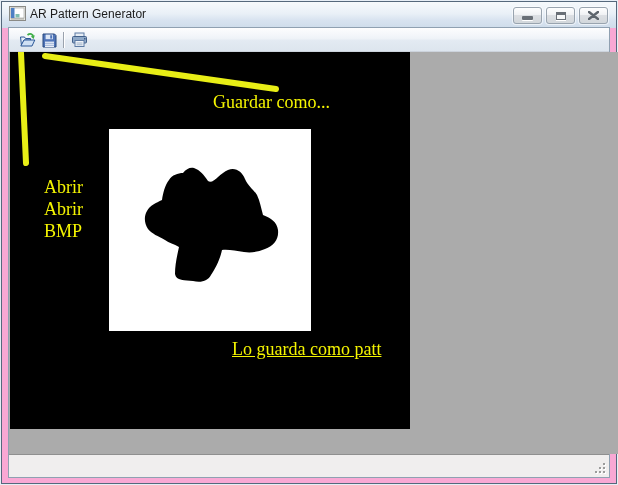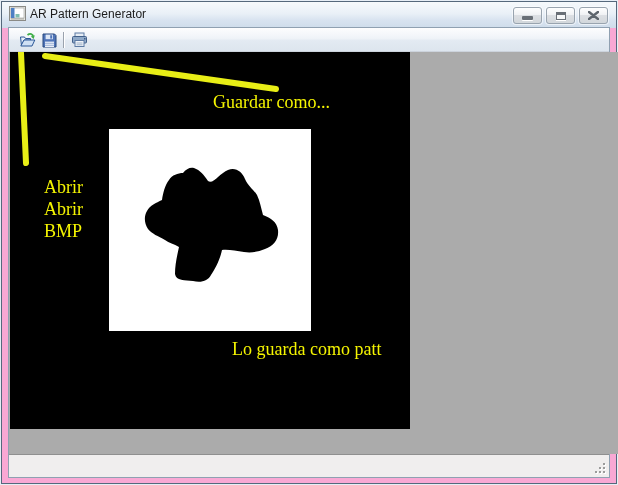--- a/index.html
+++ b/index.html
@@ -25,21 +25,21 @@
   .tbtn{position:absolute;top:2px;width:20px;height:20px;display:flex;align-items:center;justify-content:center;}
   .tsep{position:absolute;left:54px;top:4px;width:1px;height:16px;background:#9aa2ad;box-shadow:1px 0 0 #fff;}
   
   .main{position:absolute;left:0;top:24px;width:600px;height:402px;background:#ababab;padding-left:44px;}
   .canvas{position:absolute;left:1px;top:0px;width:400px;height:377px;background:#000;}
   .patt{position:absolute;left:99px;top:77px;width:202px;height:202px;background:#fff;}
   .lines{position:absolute;left:0;top:0;pointer-events:none;}
   .ann{position:absolute;color:#f5f500;font-family:"Liberation Serif",serif;font-size:18px;white-space:nowrap;}
   .ann-guardar{left:203px;top:40px;}
   .ann-abrir{left:18px;top:124px;line-height:22px;margin-left:16px;}
-  .ann-patt{left:222px;top:287px;}
+  .ann-patt{left:222px;top:287px;text-decoration:underline;}
   
   .statusbar{position:absolute;left:0;top:426px;width:600px;height:23px;background:#f0eeee;
     border-top:1px solid #8f8f8f;box-sizing:border-box;}
   .grip{position:absolute;right:2px;bottom:2px;}
 </style>
 </head>
 <body>
 
 <div class="window">
 

